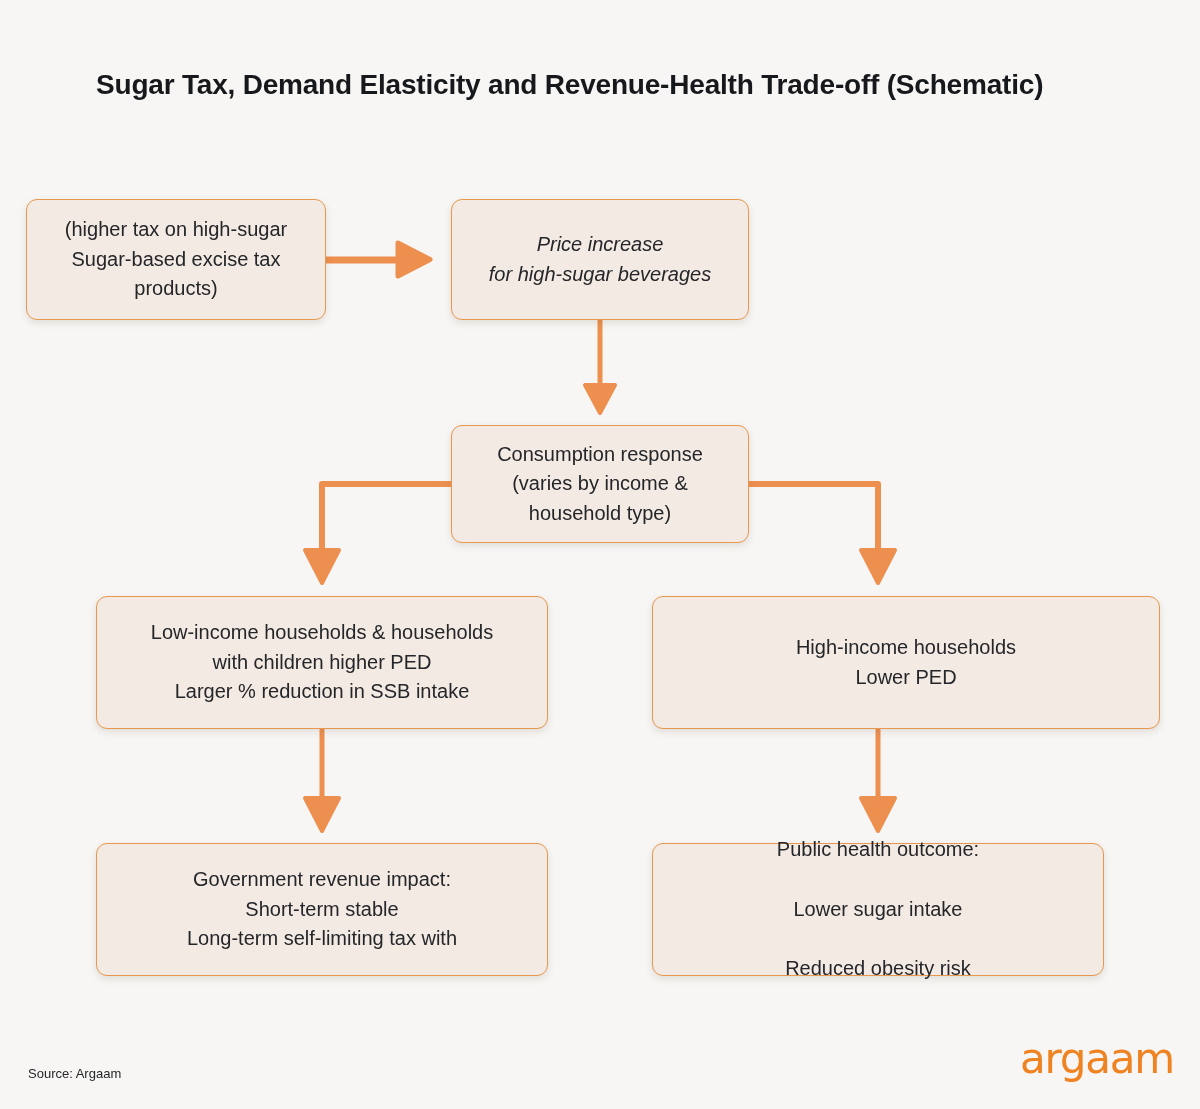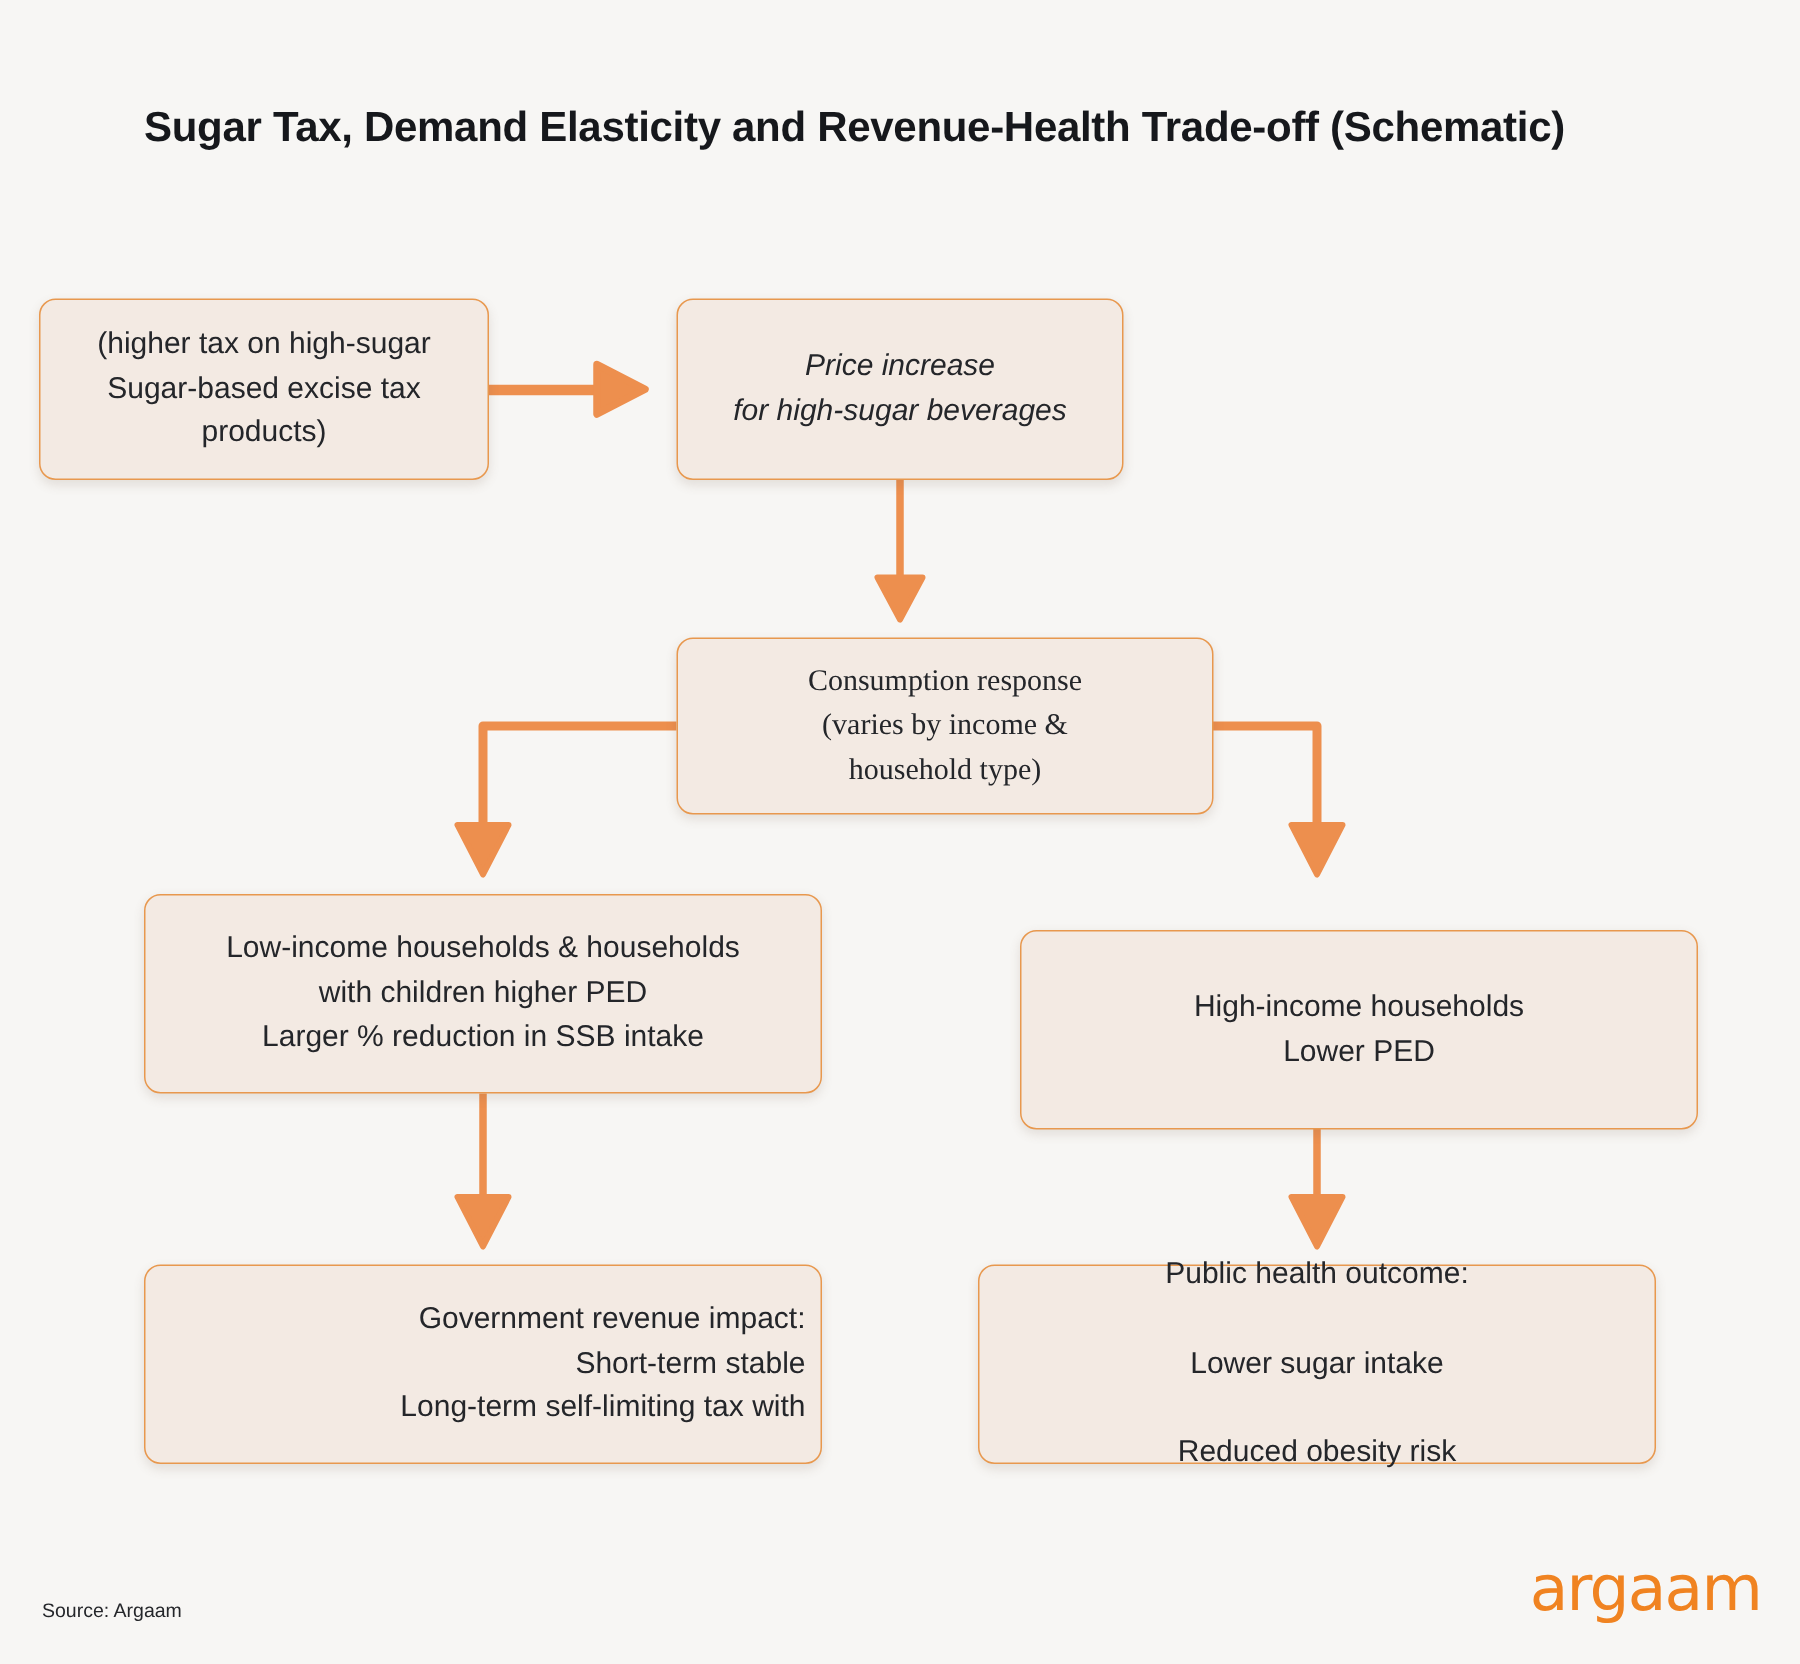--- a/index.html
+++ b/index.html
@@ -122,38 +122,38 @@
   <span class="node-line">(higher tax on high-sugar</span>
   <span class="node-line">Sugar-based excise tax</span>
   <span class="node-line">products)</span>
 </div>
 
 <div class="node-box" style="left:451px; top:199px; width:298px; height:121px;font-style:italic;">
   <span class="node-line">Price increase</span>
   <span class="node-line">for high-sugar beverages</span>
 </div>
 
-<div class="node-box" style="left:451px; top:425px; width:358px; height:118px;font-family:Liberation Serif, serif;">
+<div class="node-box" style="left:451px; top:425px; width:298px; height:118px;">
   <span class="node-line">Consumption response</span>
   <span class="node-line">(varies by income &amp;</span>
   <span class="node-line">household type)</span>
 </div>
 
 <div class="node-box" style="left:96px; top:596px; width:452px; height:133px;text-align:right;">
   <span class="node-line">Low-income households &amp; households</span>
   <span class="node-line">with children higher PED</span>
   <span class="node-line">Larger % reduction in SSB intake</span>
 </div>
 
-<div class="node-box" style="left:652px; top:620px; width:452px; height:133px;margin-left:28px;">
+<div class="node-box" style="left:652px; top:596px; width:508px; height:133px;">
   <span class="node-line">High-income households</span>
   <span class="node-line">Lower PED</span>
 </div>
 
-<div class="node-box" style="left:96px; top:843px; width:452px; height:133px;align-items:flex-end;">
+<div class="node-box" style="left:96px; top:843px; width:452px; height:133px;">
   <span class="node-line">Government revenue impact:</span>
   <span class="node-line">Short-term stable</span>
   <span class="node-line">Long-term self-limiting tax with</span>
 </div>
 
 <div class="node-box" style="left:652px; top:843px; width:452px; height:133px;gap:30px;">
   <span class="node-line">Public health outcome:</span>
   <span class="node-line">Lower sugar intake</span>
   <span class="node-line">Reduced obesity risk</span>
 </div>

